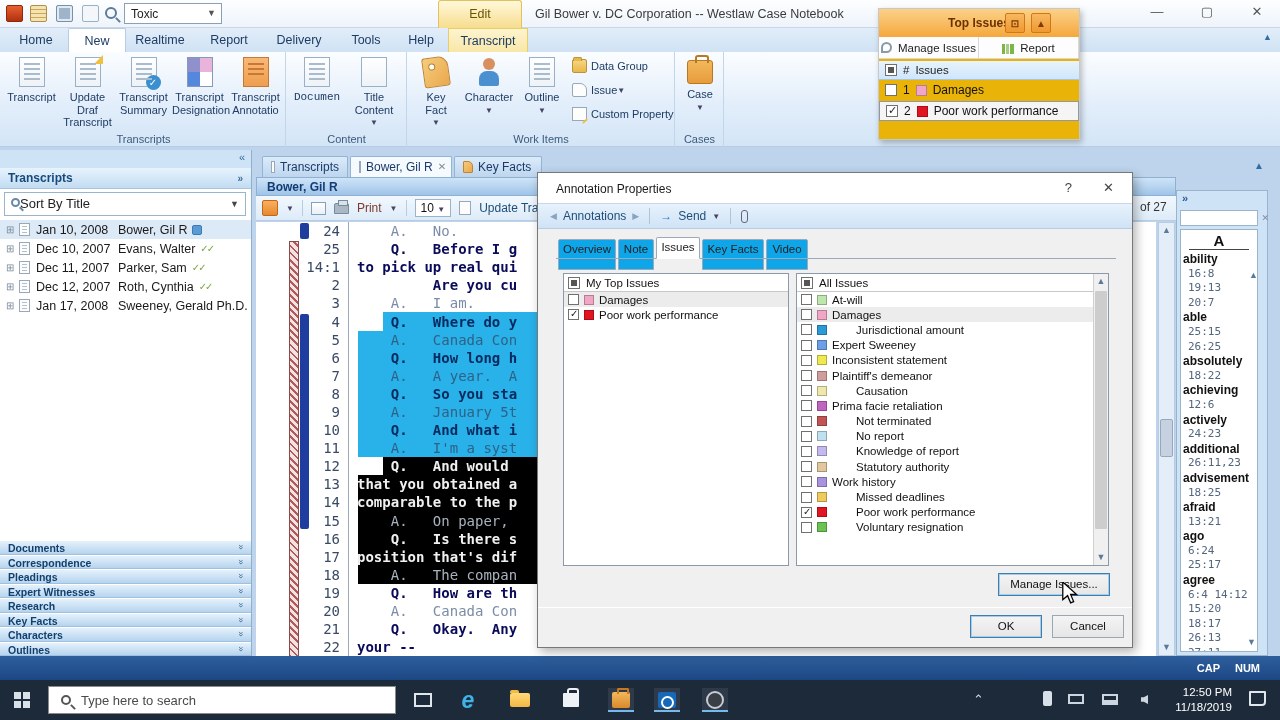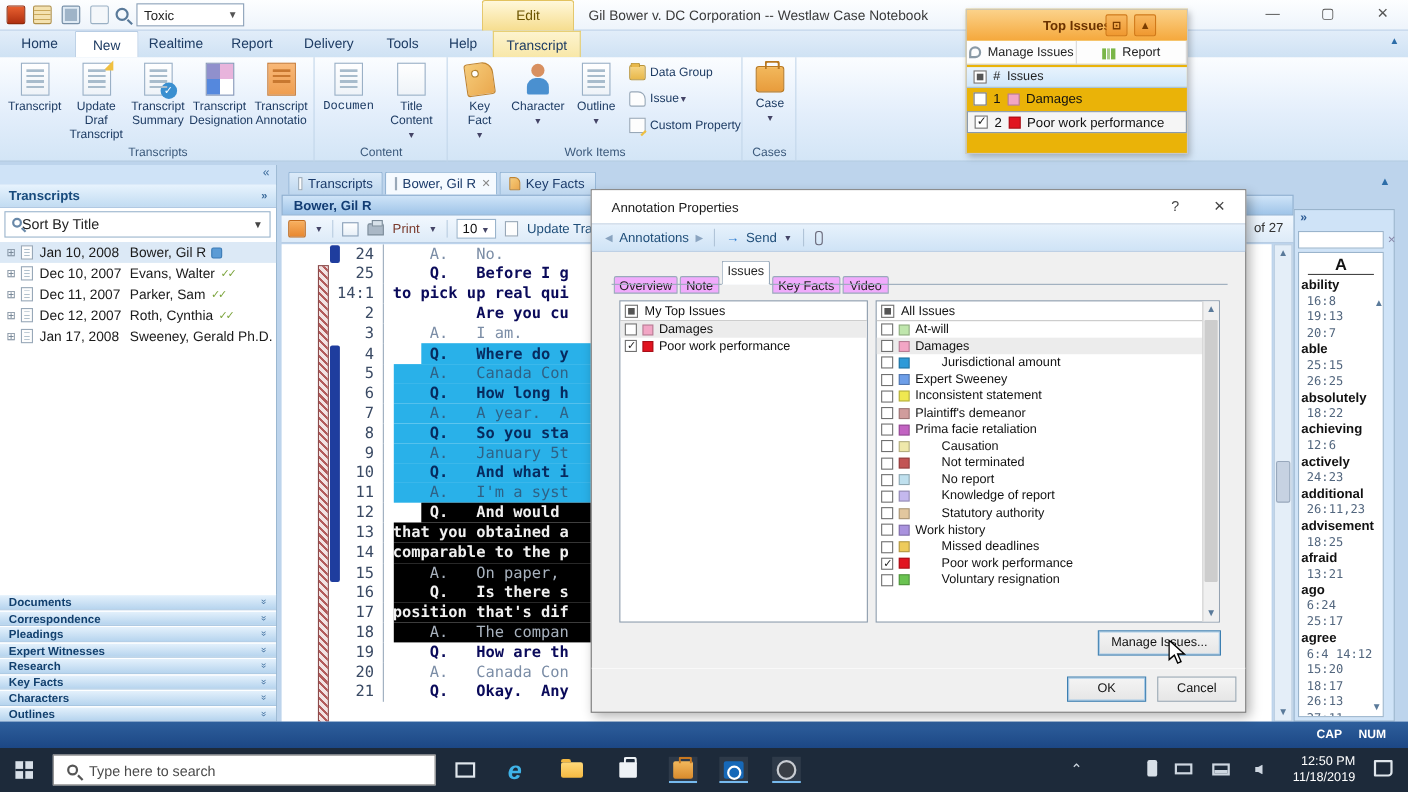--- a/index.html
+++ b/index.html
@@ -148,21 +148,21 @@
 
 #dialog{position:absolute;left:537px;top:172px;width:596px;height:476px;background:#f0f0f0;border:1px solid #777;box-shadow:3px 4px 10px rgba(0,0,0,.3);z-index:40}
 #dlg-title{position:absolute;left:0;top:0;width:100%;height:30px;background:#fff;font-size:12px;color:#1a1a1a;padding:9px 0 0 18px}
 #dlg-help{position:absolute;right:60px;top:7px;color:#444;font-size:13px}
 #dlg-close{position:absolute;right:18px;top:7px;color:#444;font-size:13px}
 #dlg-toolbar{position:absolute;left:0;top:30px;width:100%;height:26px;background:linear-gradient(#e7f2fc,#cfe3f6);border-top:1px solid #c8d8e8;border-bottom:1px solid #b8cde4;display:flex;align-items:center;font-size:12px;color:#1f4e79;padding-left:12px;gap:6px}
 #dlg-toolbar .tri{color:#8aa4c0;font-size:9px}
 #dlg-toolbar .sep{width:1px;height:16px;background:#b0c4d8;margin:0 4px}
 #dlg-toolbar .sendarr{color:#2d7dd2;font-weight:bold}
 .clip{width:7px;height:13px;border:1.5px solid #667;border-radius:3px}
-.dlgtab{position:absolute;top:78px;height:16px;font-size:11.5px;color:#222;padding:3px 9px;border:1px solid #9ab;border-bottom:1px solid #9ab;background:#f0abfc;border-radius:2px 2px 0 0}
+.dlgtab{position:absolute;top:66px;height:31px;font-size:11.5px;color:#222;padding:3px 9px;border:1px solid #9ab;border-bottom:1px solid #9ab;background:#0ea5e9;border-radius:2px 2px 0 0}
 .dlgtab.active{background:#fff;height:22px;top:64px;border-bottom:1px solid #fff;z-index:2}
 #tabline{position:absolute;left:18px;top:85px;width:560px;height:1px;background:#9ab}
 .issuelist{position:absolute;top:100px;background:#fff;border:1px solid #8a9aaa}
 .il-head{height:18px;border-bottom:1px solid #c8c8c8;display:flex;align-items:center;gap:6px;font-size:11.5px;color:#111;padding-left:4px}
 .il-row{height:15.2px;display:flex;align-items:center;gap:5px;font-size:11.5px;color:#111;padding-left:4px;white-space:nowrap}
 .il-row.hover{background:#ececec}
 .il-row .cb{width:11px;height:11px}
 .il-row .cb.checked::after{font-size:10px}
 .il-row .sw{width:10px;height:10px}
 #all-scroll{position:absolute;right:0;top:0;width:15px;bottom:0;background:#f0f0f0;border-left:1px solid #d0d0d0}
@@ -566,20 +566,26 @@
       <div class="tline">
         <span class="tnum">20</span>
         <span class="tbody">
           <span class="ttext a">    A.   Canada Con</span>
         </span>
       </div>
       <div class="tline">
         <span class="tnum">21</span>
         <span class="tbody">
           <span class="ttext q">    Q.   Okay.  Any</span>
+        </span>
+      </div>
+      <div class="tline">
+        <span class="tnum">22</span>
+        <span class="tbody">
+          <span class="ttext q">your --</span>
         </span>
       </div>
     </div>
 </div>
 <div id="tscroll">
   <div class="chevbtn" style="top:0">▲</div>
   <div class="thumb"></div>
   <div class="chevbtn" style="bottom:0">▼</div>
 </div>
 
@@ -738,27 +744,27 @@
           <span class="sw" style="background: rgb(239, 232, 81);"></span>
           <span>Inconsistent statement</span>
         </div>
         <div class="il-row">
           <span class="cb"></span>
           <span class="sw" style="background: rgb(208, 156, 156);"></span>
           <span>Plaintiff's demeanor</span>
         </div>
         <div class="il-row">
           <span class="cb"></span>
+          <span class="sw" style="background: rgb(239, 232, 171);"></span>
+          <span style="padding-left: 24px;">Causation</span>
+        </div>
+        <div class="il-row">
+          <span class="cb"></span>
           <span class="sw" style="background: rgb(194, 99, 194);"></span>
           <span>Prima facie retaliation</span>
-        </div>
-        <div class="il-row">
-          <span class="cb"></span>
-          <span class="sw" style="background: rgb(239, 232, 171);"></span>
-          <span style="padding-left: 24px;">Causation</span>
         </div>
         <div class="il-row">
           <span class="cb"></span>
           <span class="sw" style="background: rgb(194, 84, 84);"></span>
           <span style="padding-left: 24px;">Not terminated</span>
         </div>
         <div class="il-row">
           <span class="cb"></span>
           <span class="sw" style="background: rgb(191, 224, 238);"></span>
           <span style="padding-left: 24px;">No report</span>

